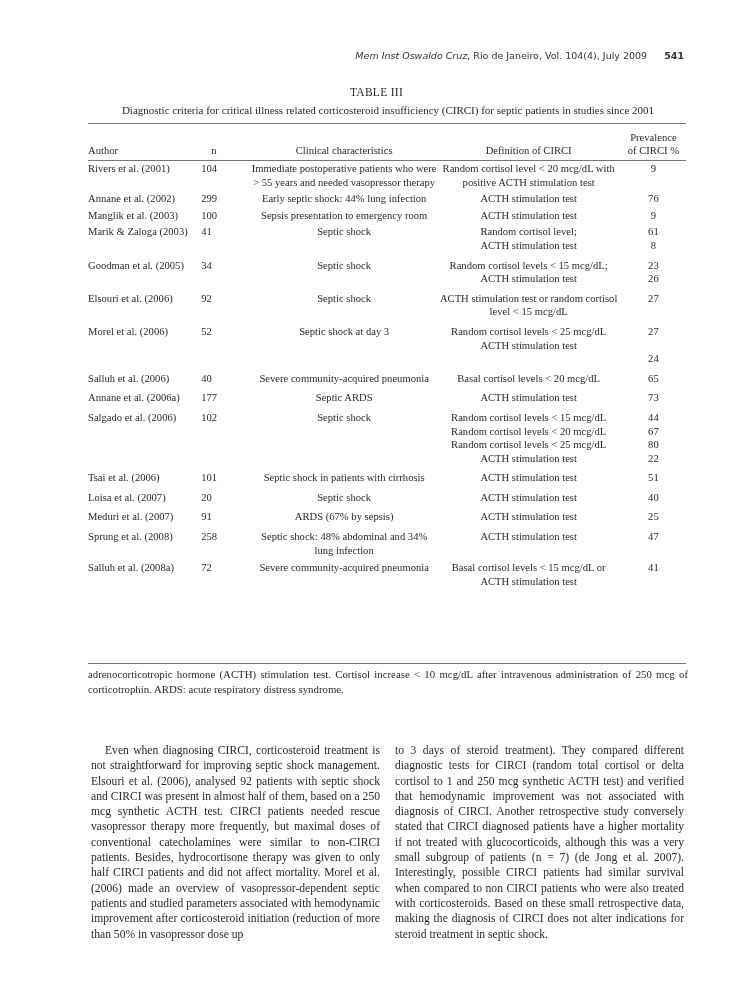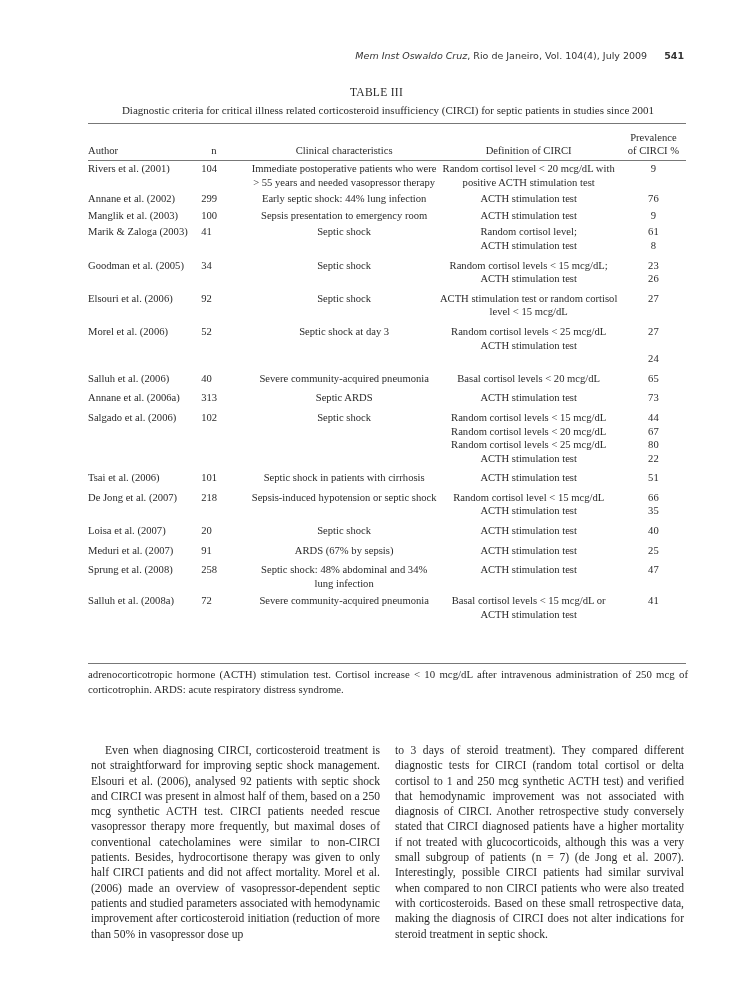--- a/index.html
+++ b/index.html
@@ -150,21 +150,21 @@
         <td class="c-clin" style="padding-top: 6px;">Severe community-acquired pneumonia</td>
         <td class="c-def" style="padding-top: 6px;">
           <span class="defline">Basal cortisol levels &lt; 20 mcg/dL</span>
         </td>
         <td class="c-prev" style="padding-top: 6px;">
           <span class="prevline">65</span>
         </td>
       </tr>
       <tr>
         <td class="c-author" style="padding-top: 6px;">Annane et al. (2006a)</td>
-        <td class="c-n" style="padding-top: 6px;">313</td>
+        <td class="c-n" style="padding-top: 6px;">177</td>
         <td class="c-clin" style="padding-top: 6px; margin-top: 24px;">Septic ARDS</td>
         <td class="c-def" style="padding-top: 6px;">
           <span class="defline">ACTH stimulation test</span>
         </td>
         <td class="c-prev" style="padding-top: 6px;">
           <span class="prevline">73</span>
         </td>
       </tr>
       <tr>
         <td class="c-author" style="padding-top: 6px;">Salgado et al. (2006)</td>
@@ -185,33 +185,20 @@
       </tr>
       <tr>
         <td class="c-author" style="padding-top: 6px;">Tsai et al. (2006)</td>
         <td class="c-n" style="padding-top: 6px;">101</td>
         <td class="c-clin" style="padding-top: 6px;">Septic shock in patients with cirrhosis</td>
         <td class="c-def" style="padding-top: 6px;">
           <span class="defline">ACTH stimulation test</span>
         </td>
         <td class="c-prev" style="padding-top: 6px;">
           <span class="prevline">51</span>
-        </td>
-      </tr>
-      <tr>
-        <td class="c-author" style="padding-top: 6px;">De Jong et al. (2007)</td>
-        <td class="c-n" style="padding-top: 6px;">218</td>
-        <td class="c-clin" style="padding-top: 6px;">Sepsis-induced hypotension or septic shock</td>
-        <td class="c-def" style="padding-top: 6px;">
-          <span class="defline">Random cortisol level &lt; 15 mcg/dL</span>
-          <span class="defline">ACTH stimulation test</span>
-        </td>
-        <td class="c-prev" style="padding-top: 6px;">
-          <span class="prevline">66</span>
-          <span class="prevline">35</span>
         </td>
       </tr>
       <tr>
         <td class="c-author" style="padding-top: 6px;">Loisa et al. (2007)</td>
         <td class="c-n" style="padding-top: 6px;">20</td>
         <td class="c-clin" style="padding-top: 6px;">Septic shock</td>
         <td class="c-def" style="padding-top: 6px;">
           <span class="defline">ACTH stimulation test</span>
         </td>
         <td class="c-prev" style="padding-top: 6px;">

